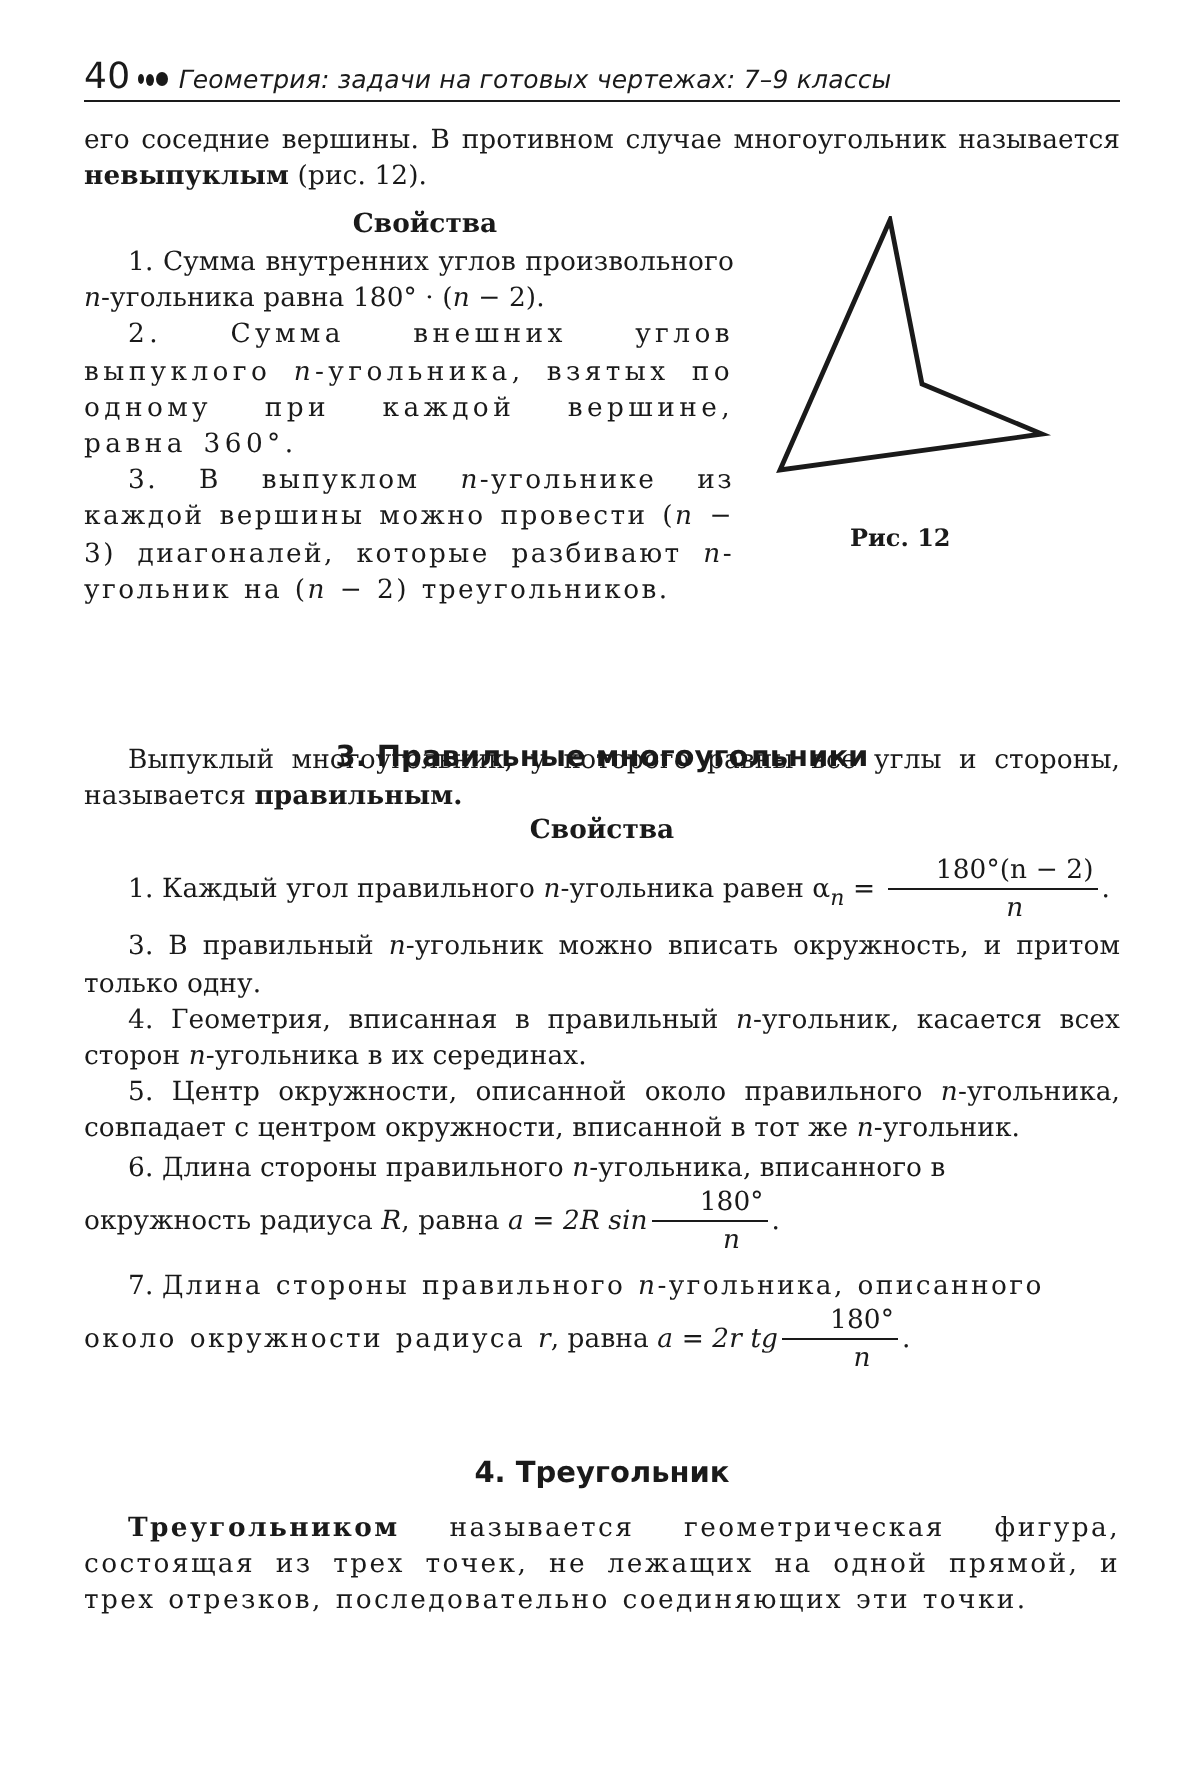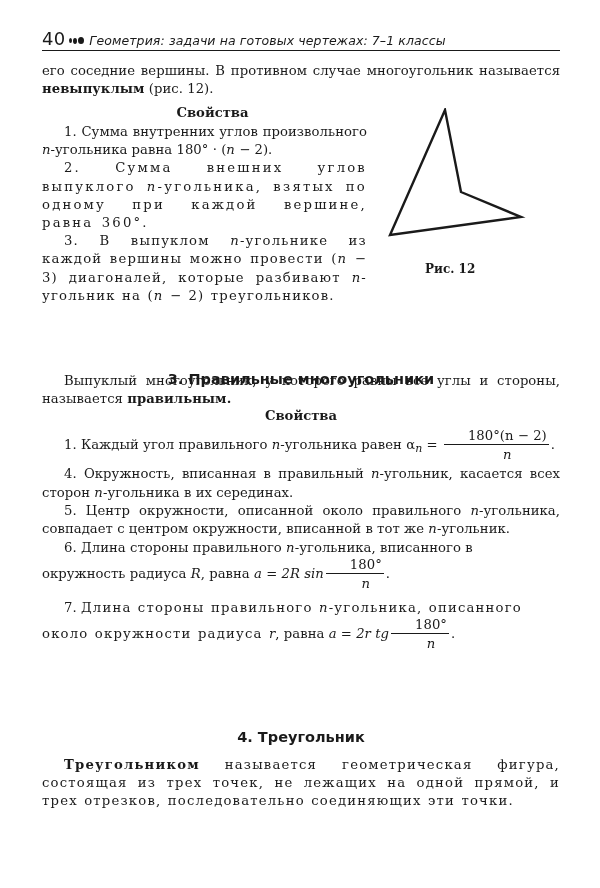--- a/index.html
+++ b/index.html
@@ -145,21 +145,21 @@
 
 <div class="page">
 
   <div class="running-header">
     <span class="page-number">40</span>
     <span class="header-ornament">
       <span class="orn-a"></span>
         <span class="orn-b"></span>
         <span class="orn-c"></span>
     </span>
-    <span class="header-title">Геометрия: задачи на готовых чертежах: 7–1 классы</span>
+    <span class="header-title">Геометрия: задачи на готовых чертежах: 7–9 классы</span>
   </div>
 
   <div class="text intro">
     <p>
       <span>его соседние вершины. В противном случае многоугольник называется </span><b>невыпуклым</b><span> (рис. 12).</span>
     </p>
   </div>
 
   <div class="props1-title">Свойства</div>
 
@@ -195,22 +195,26 @@
 
   <div class="text props2">
     <p class="indent formula-line" style="text-align:left;">
       <span>1.</span>
       <span>Каждый угол правильного </span><i class="var">n</i><span>-угольника равен </span><span>α</span><sub><i>n</i></sub><span> = </span><span class="frac">
           <span class="num">180°(n − 2)</span>
           <span class="den"><i>n</i></span>
         </span><span>.</span>
     </p>
     <p class="indent">
+      <span>3.</span>
+      <span>В правильный </span><i class="var">n</i><span>-угольник можно вписать окружность, и притом только одну.</span>
+    </p>
+    <p class="indent">
       <span>4.</span>
-      <span>Окружность, вписанная в правильный </span><i class="var">n</i><span>-угольник, касается всех сторон </span><i class="var">n</i><span>-угольника в их серединах.</span>
+      <span>Геометрия, вписанная в правильный </span><i class="var">n</i><span>-угольник, касается всех сторон </span><i class="var">n</i><span>-угольника в их серединах.</span>
     </p>
     <p class="indent">
       <span>5.</span>
       <span>Центр окружности, описанной около правильного </span><i class="var">n</i><span>-угольника, совпадает с центром окружности, вписанной в тот же </span><i class="var">n</i><span>-угольник.</span>
     </p>
     <p class="indent formula-line" style="text-align:left; padding-top:0;">
       <span>6.</span>
       <span>Длина стороны правильного </span><i class="var">n</i><span>-угольника, вписанного в окружность радиуса </span><i class="var">R</i><span>, равна </span><i class="var">a = 2R sin</i><span class="frac">
           <span class="num">180°</span>
           <span class="den"><i>n</i></span>

